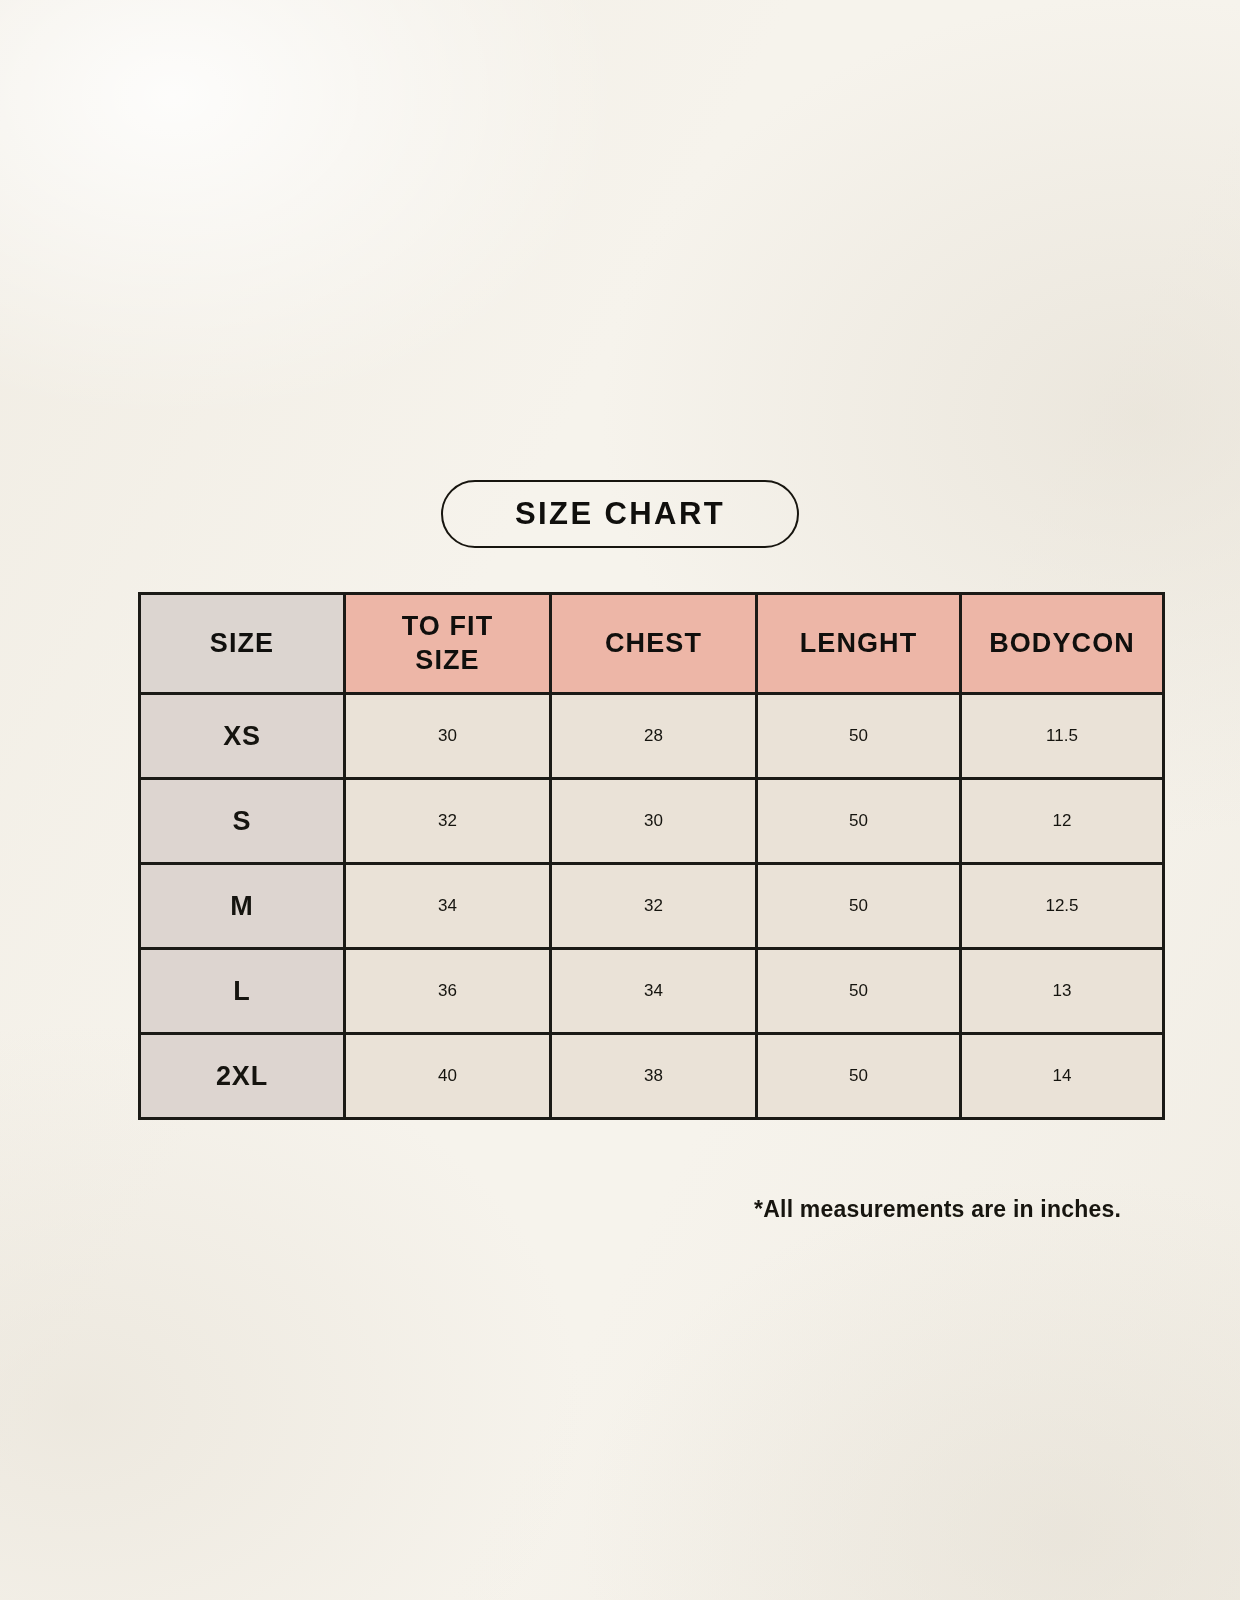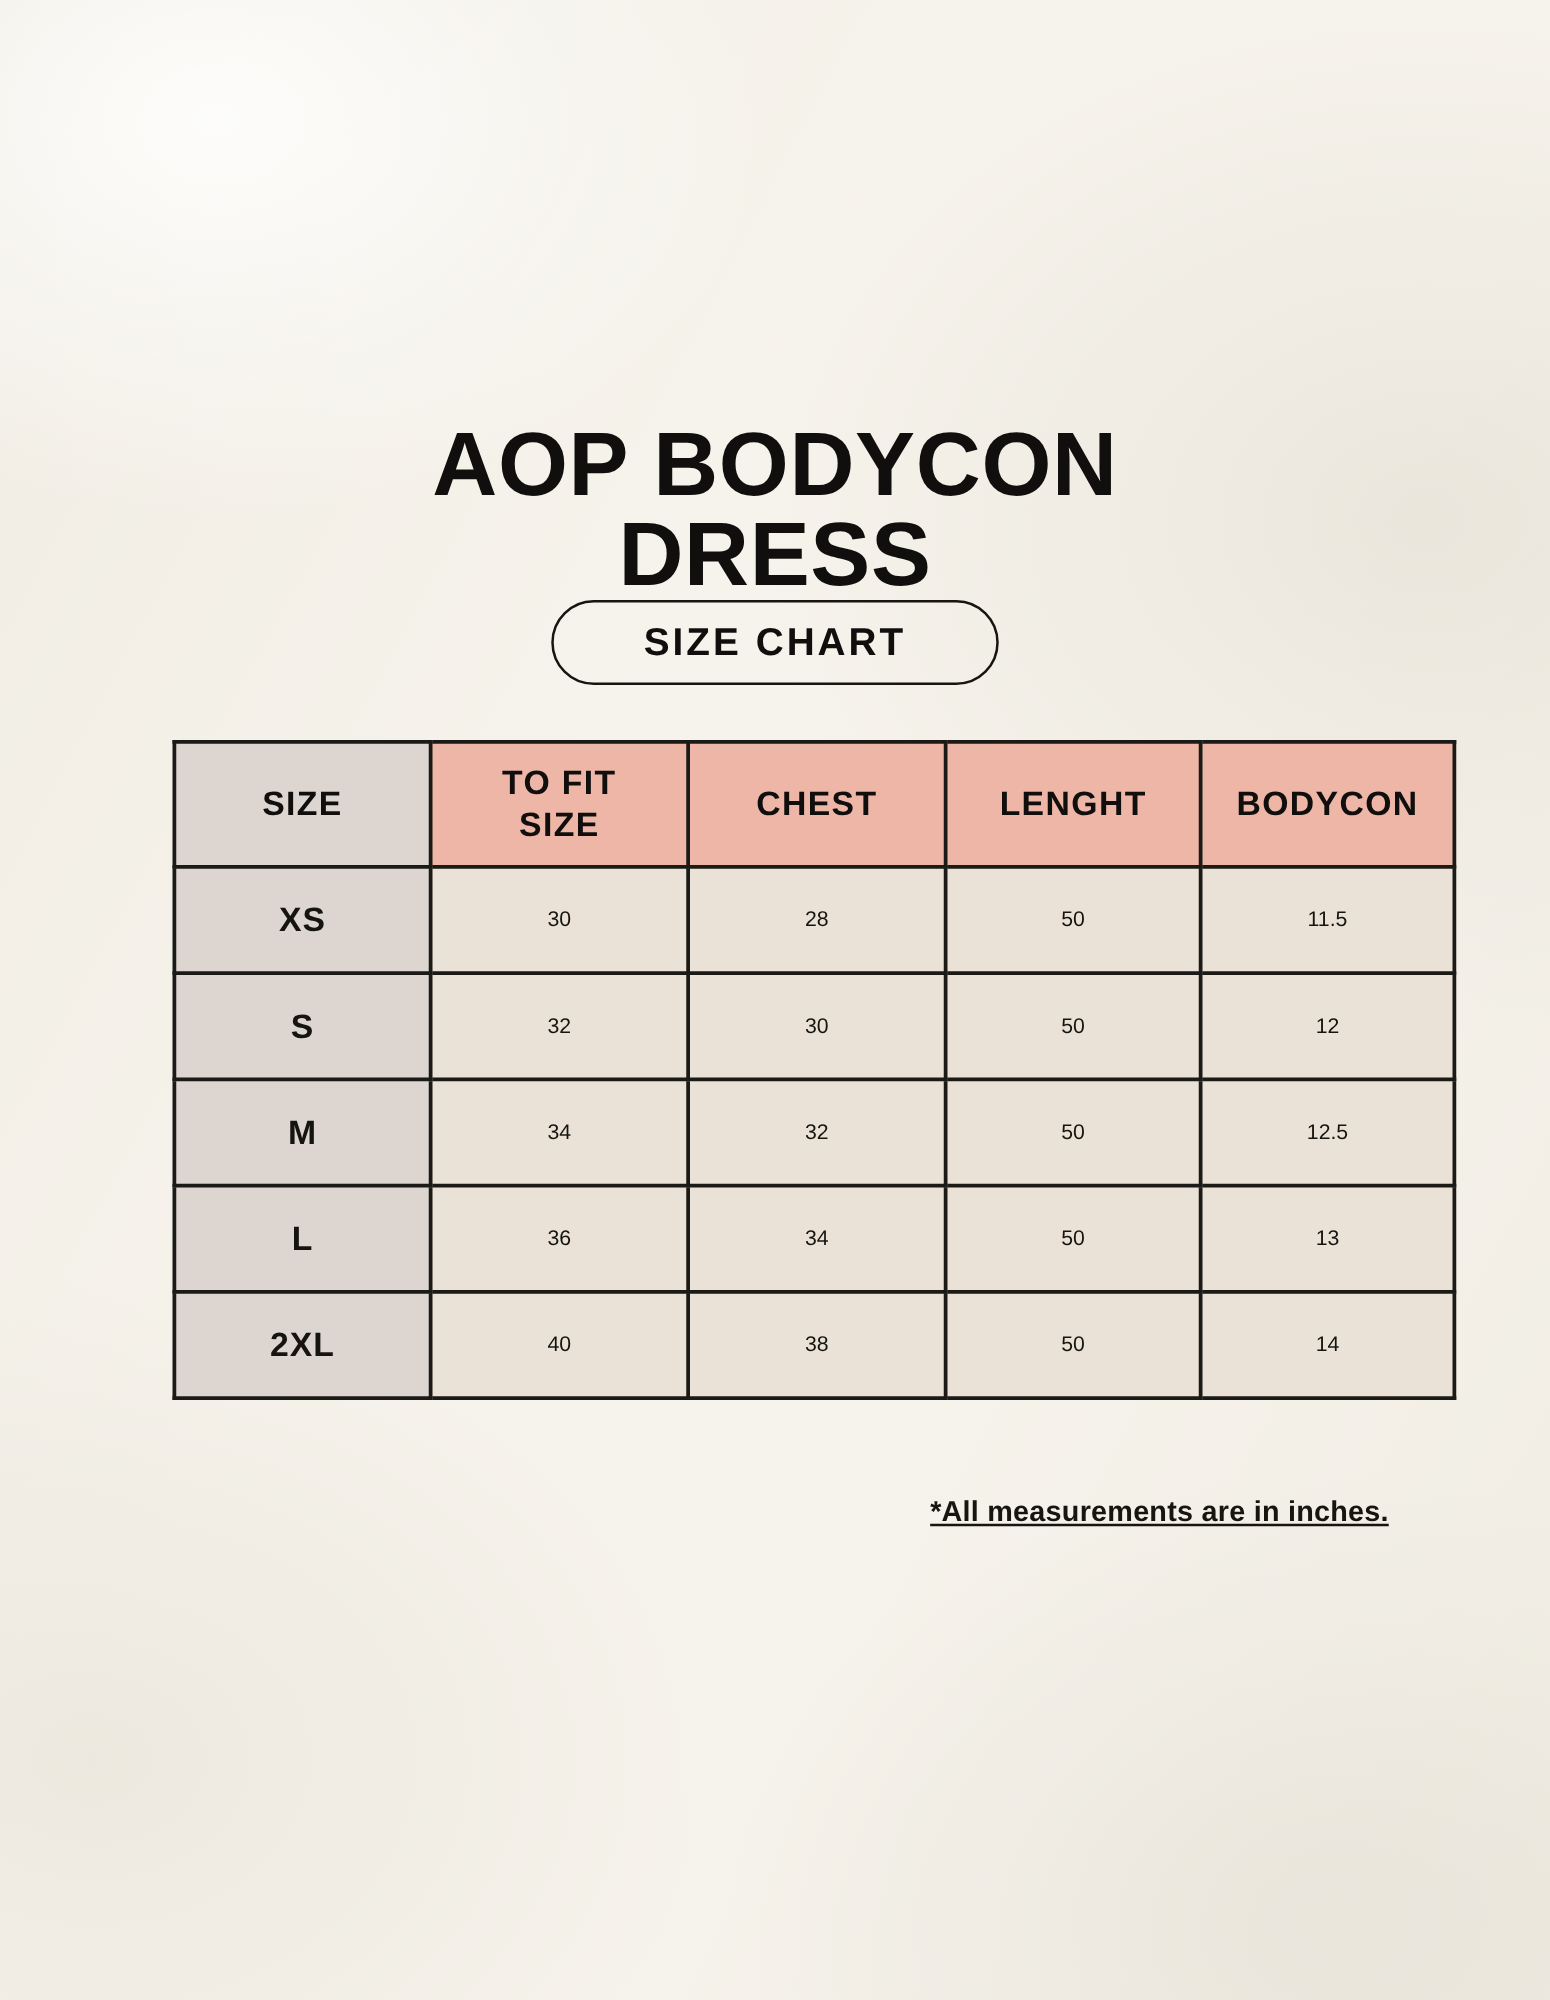--- a/index.html
+++ b/index.html
@@ -120,39 +120,36 @@
   tbody td.size-cell {
     background-color: #ddd5d0;
     font-weight: 700;
     font-size: 27px;
     letter-spacing: 0.8px;
   }
 
   
   .footnote {
     position: absolute;
-    right: 129px;
+    right: 119px;
     top: 1196px;
     font-size: 23px;
     font-weight: 700;
     letter-spacing: 0.2px;
     color: #17150f;
     text-align: right;
-    text-decoration: underline;
   }
 </style>
 </head>
 <body>
 
 <div id="page"></div>
 
 <div id="content">
 
-  <h1 class="title">AOP BODYCON
-DRESS</h1>
 
   <div class="badge-wrap">
     <div class="badge">SIZE CHART</div>
   </div>
 
   <div class="table-wrap">
     <table class="size-chart">
       <colgroup>
         <col class="c-size">
         <col class="c-tofit">

